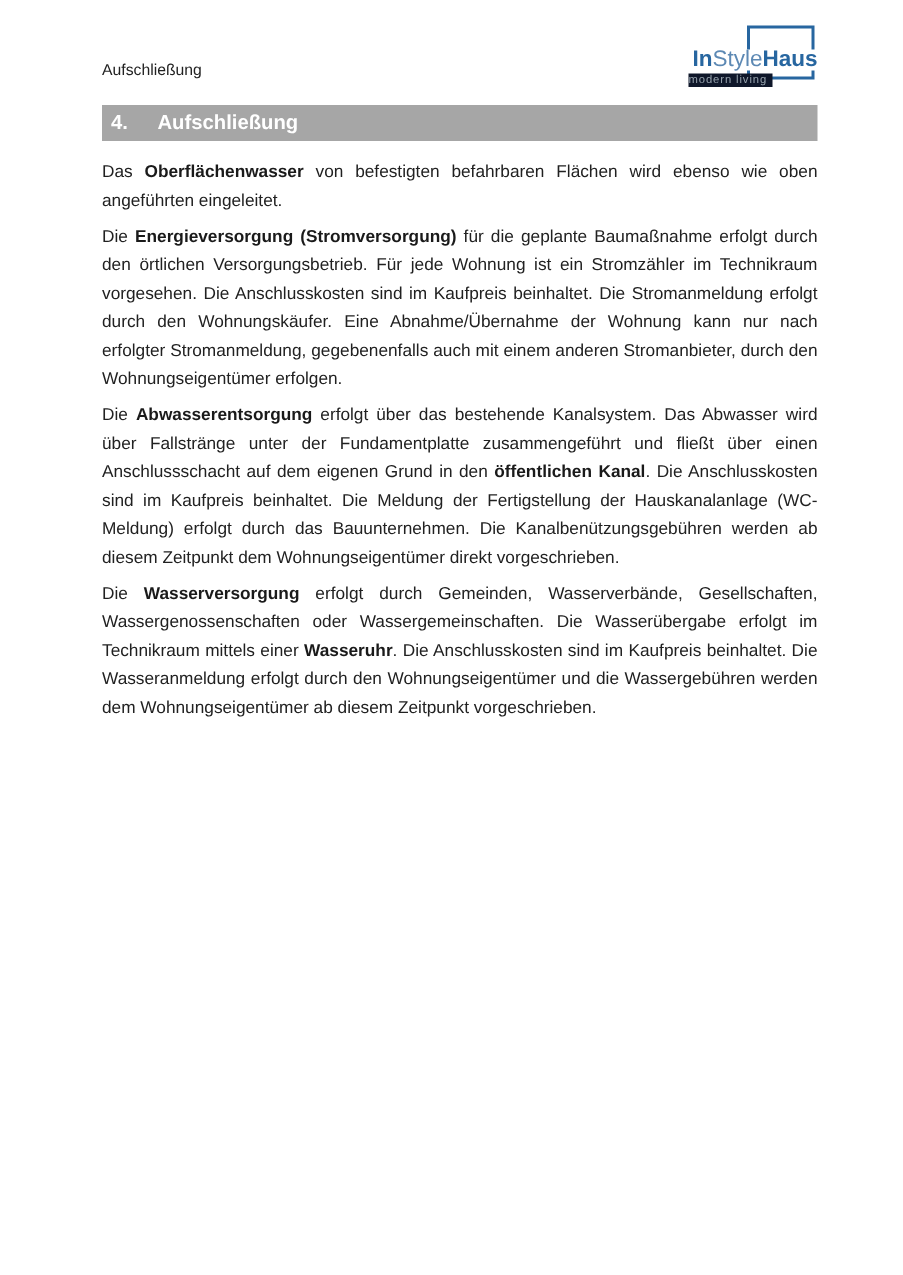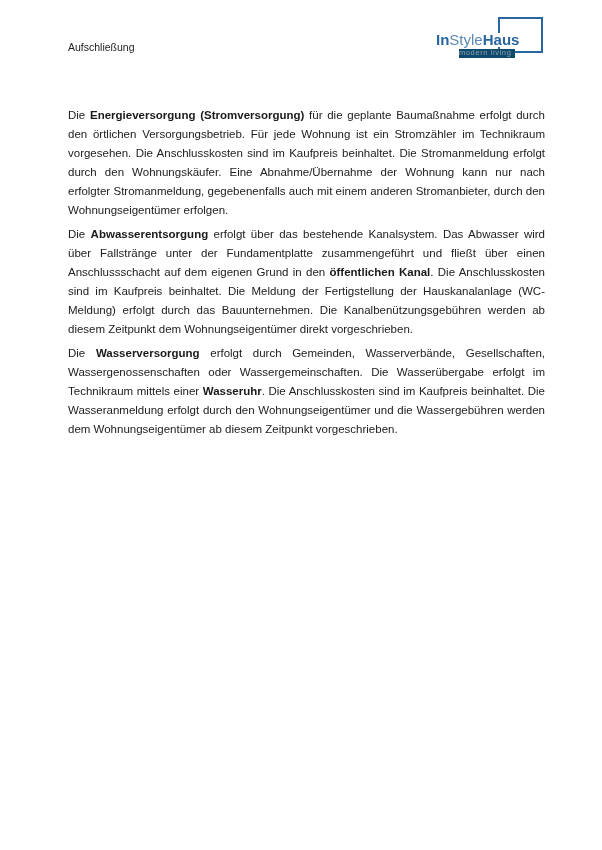--- a/index.html
+++ b/index.html
@@ -33,40 +33,41 @@
     left:498px;
     top:17px;
     width:41px;
     height:32px;
     border:2px solid #2766a0;
     background:transparent;
   }
   .logo-text {
     position:absolute;
     top:33px;
-    left:436px;
+    left:456px;
     width:89px;
+    text-align:right;
     font-size:15px;
     line-height:14px;
     font-weight:bold;
     letter-spacing:0px;
     background:#ffffff;
     white-space:nowrap;
   }
   .lg-strong { color:#2766a0; font-weight:bold; }
   .lg-light  { color:#5d89b4; font-weight:normal; }
   .logo-sub {
     position:absolute;
     top:49px;
     left:459px;
     font-size:7.5px;
     line-height:8px;
     letter-spacing:0.6px;
     color:#97a3ad;
-    background:#0c4a6e;
+    background:#0f172a;
     padding:0 4px 1px 0;
     white-space:nowrap;
   }
 
   
   .section-bar {
     position:absolute;
     left:68px;
     top:70px;
     width:477px;
@@ -121,22 +122,26 @@
 <div class="page">
 
   <div class="page-header-label">Aufschließung</div>
 
   <div class="logo">
     <div class="logo-frame"></div>
     <div class="logo-text"><span class="lg-strong">In</span><span class="lg-light">Style</span><span class="lg-strong">Haus</span></div>
     <div class="logo-sub">modern living</div>
   </div>
 
+  <div class="section-bar">
+    <span class="sec-num">4.</span><span class="sec-title">Aufschließung</span>
+  </div>
 
   <div id="paragraphs" class="content">
+      <p><span>Das </span><b>Oberflächenwasser</b><span> von befestigten befahrbaren Flächen wird ebenso wie oben angeführten eingeleitet.</span></p>
       <p><span>Die </span><b>Energieversorgung (Stromversorgung)</b><span> für die geplante Baumaßnahme erfolgt durch den örtlichen Versorgungsbetrieb. Für jede Wohnung ist ein Stromzähler im Technikraum vorgesehen. Die Anschlusskosten sind im Kaufpreis beinhaltet. Die Stromanmeldung erfolgt durch den Wohnungskäufer. Eine Abnahme/Übernahme der Wohnung kann nur nach erfolgter Stromanmeldung, gegebenenfalls auch mit einem anderen Stromanbieter, durch den Wohnungseigentümer erfolgen.</span></p>
       <p><span>Die </span><b>Abwasserentsorgung</b><span> erfolgt über das bestehende Kanalsystem. Das Abwasser wird über Fallstränge unter der Fundamentplatte zusammengeführt und fließt über einen Anschlussschacht auf dem eigenen Grund in den </span><b>öffentlichen Kanal</b><span>. Die Anschlusskosten sind im Kaufpreis beinhaltet. Die Meldung der Fertigstellung der Hauskanalanlage (WC-Meldung) erfolgt durch das Bauunternehmen. Die Kanalbenützungsgebühren werden ab diesem Zeitpunkt dem Wohnungseigentümer direkt vorgeschrieben.</span></p>
       <p><span>Die </span><b>Wasserversorgung</b><span> erfolgt durch Gemeinden, Wasserverbände, Gesellschaften, Wassergenossenschaften oder Wassergemeinschaften. Die Wasserübergabe erfolgt im Technikraum mittels einer </span><b>Wasseruhr</b><span>. Die Anschlusskosten sind im Kaufpreis beinhaltet. Die Wasseranmeldung erfolgt durch den Wohnungseigentümer und die Wassergebühren werden dem Wohnungseigentümer ab diesem Zeitpunkt vorgeschrieben.</span></p>
     </div>
 
   <div class="footer">
     <div class="footer-line"></div>
     <div class="footer-num">7</div>
   </div>
 

